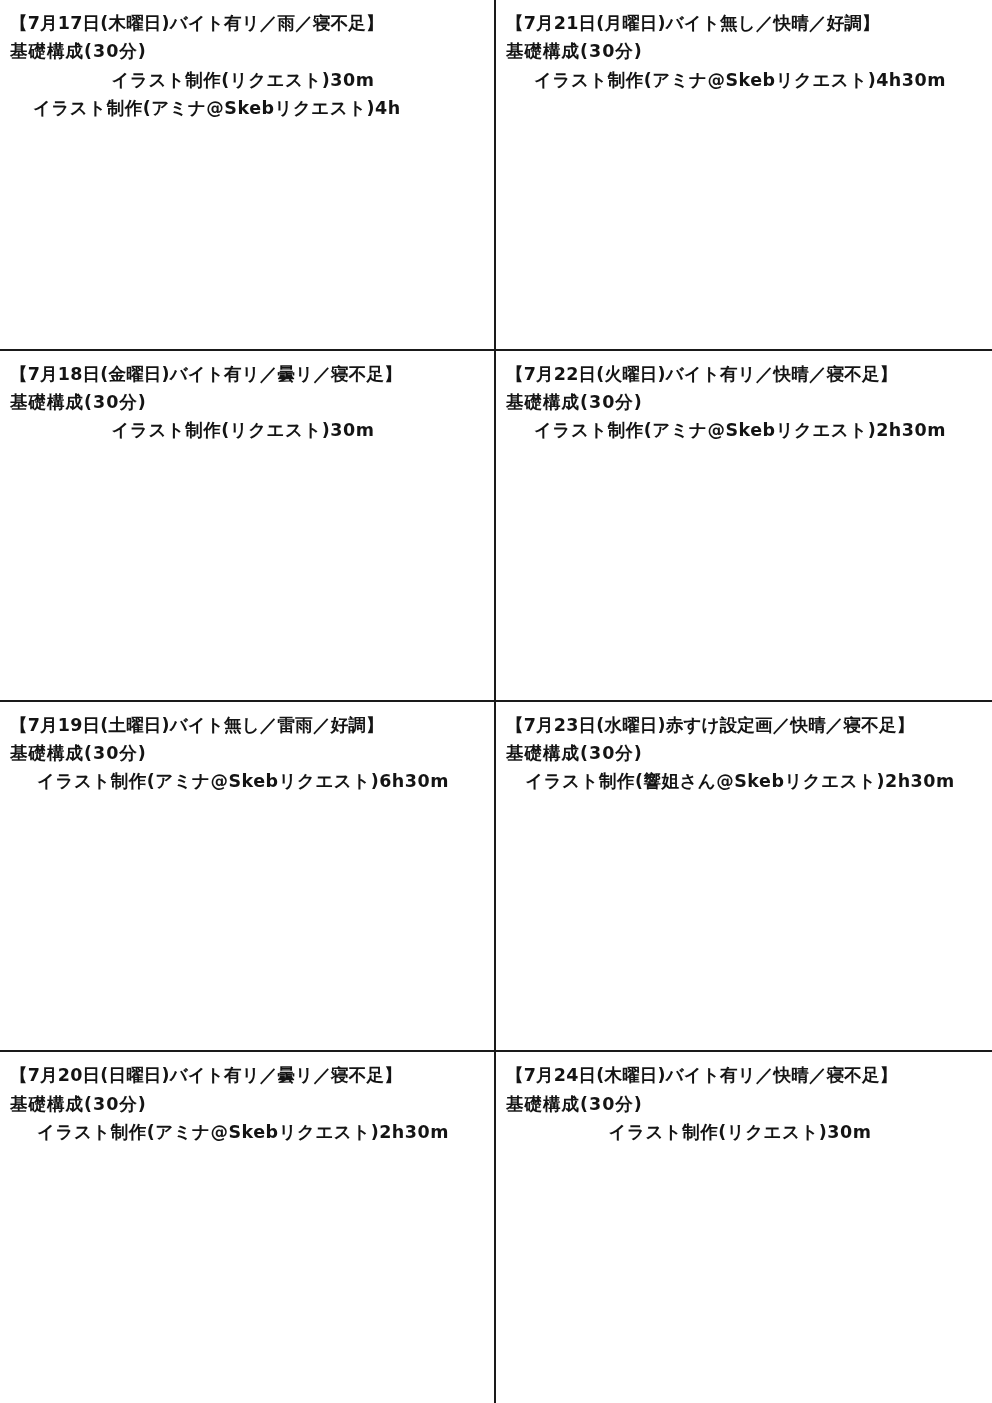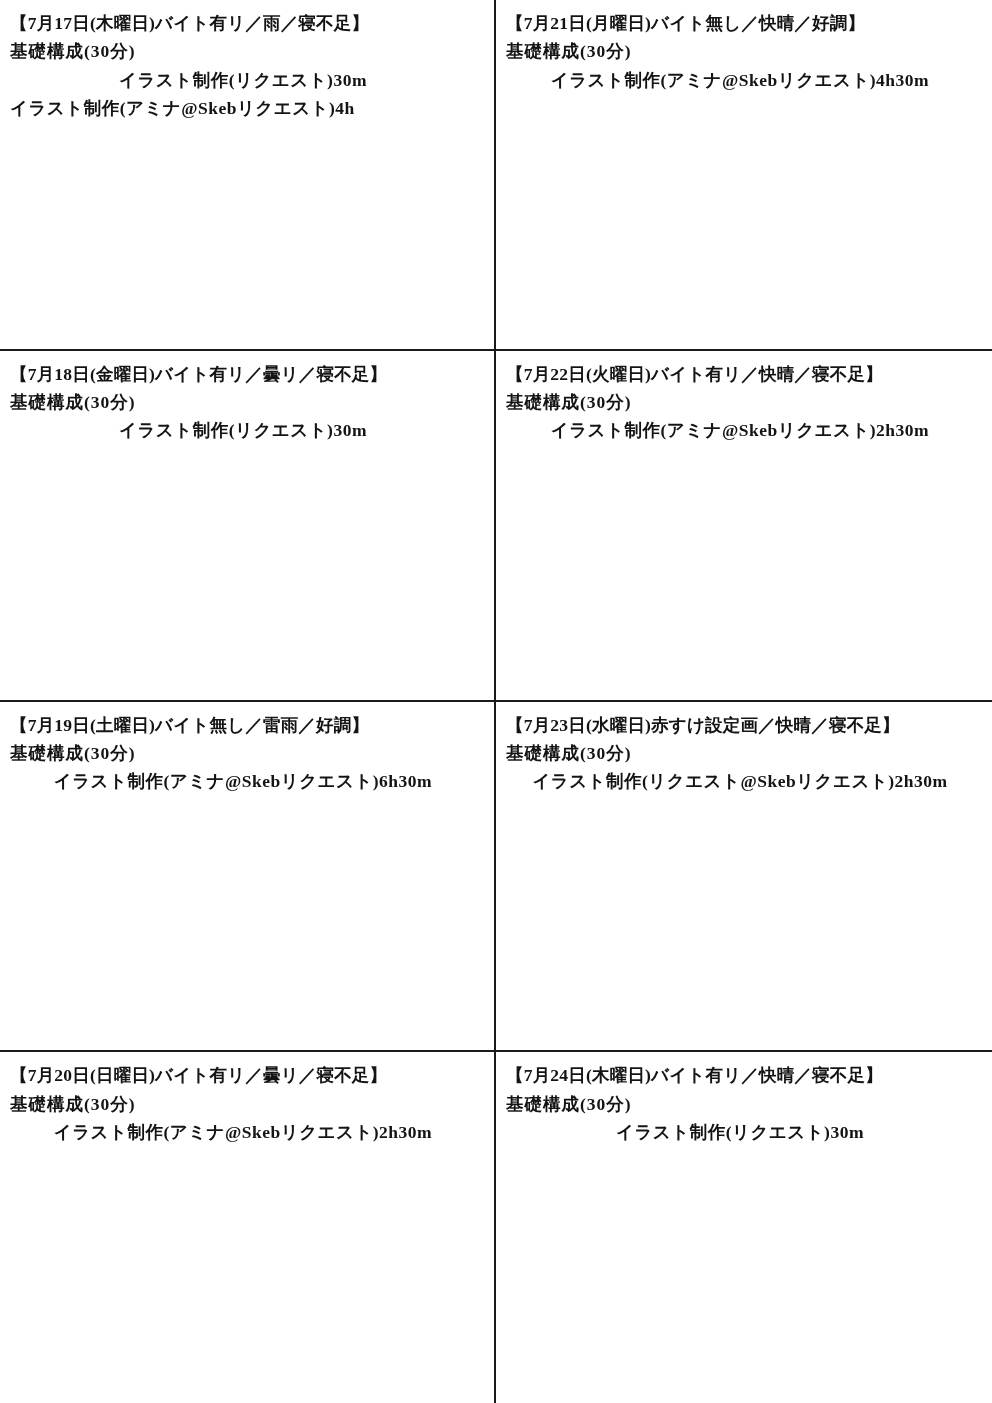--- a/index.html
+++ b/index.html
@@ -25,21 +25,20 @@
     inset: 0;
     display: grid;
     grid-template-columns: 1fr 1fr;
     grid-template-rows: repeat(4, 1fr);
   }
   .cell {
     position: relative;
     box-sizing: border-box;
     padding: 9px 18px 0 10px;
     overflow: hidden;
-    font-family: Liberation Serif, serif;
   }
   
   .cell.col-left {
     border-right: 2px solid #1a1a1a;
   }
   .cell.row-1, .cell.row-2, .cell.row-3 {
     border-bottom: 2px solid #1a1a1a;
   }
   .entry-line {
     font-size: 17.5px;
@@ -52,21 +51,21 @@
   .entry-line.head {
     font-weight: 700;
   }
   .entry-line.sub {
     font-weight: 700;
   }
   
   .cell .entry-line:nth-child(1) { letter-spacing: 0.2px; }
   .cell .entry-line:nth-child(2) { letter-spacing: 1.0px; }
   .cell .entry-line:nth-child(3) { letter-spacing: 0.5px; text-align: center; }
-  .cell .entry-line:nth-child(4) { letter-spacing: 0.5px; }
+  .cell .entry-line:nth-child(4) { letter-spacing: 0.5px; margin-left: 23px; }
 </style>
 </head>
 <body>
 
 <div class="sheet">
   <div class="grid">
 
     <div class="cell col-left row-1">
       <div class="entry-line head">【7月17日(木曜日)バイト有リ／雨／寝不足】</div>
       <div class="entry-line sub">基礎構成(30分)</div>
@@ -94,21 +93,21 @@
 
     <div class="cell col-left row-3">
       <div class="entry-line head">【7月19日(土曜日)バイト無し／雷雨／好調】</div>
       <div class="entry-line sub">基礎構成(30分)</div>
       <div class="entry-line sub">イラスト制作(アミナ@Skebリクエスト)6h30m</div>
     </div>
 
     <div class="cell col-right row-3">
       <div class="entry-line head">【7月23日(水曜日)赤すけ設定画／快晴／寝不足】</div>
       <div class="entry-line sub">基礎構成(30分)</div>
-      <div class="entry-line sub">イラスト制作(リクエスト@Skebリクエスト)2h30m</div>
+      <div class="entry-line sub">イラスト制作(響姐さん@Skebリクエスト)2h30m</div>
     </div>
 
     <div class="cell col-left row-4">
       <div class="entry-line head">【7月20日(日曜日)バイト有リ／曇リ／寝不足】</div>
       <div class="entry-line sub">基礎構成(30分)</div>
       <div class="entry-line sub">イラスト制作(アミナ@Skebリクエスト)2h30m</div>
     </div>
 
     <div class="cell col-right row-4">
       <div class="entry-line head">【7月24日(木曜日)バイト有リ／快晴／寝不足】</div>

